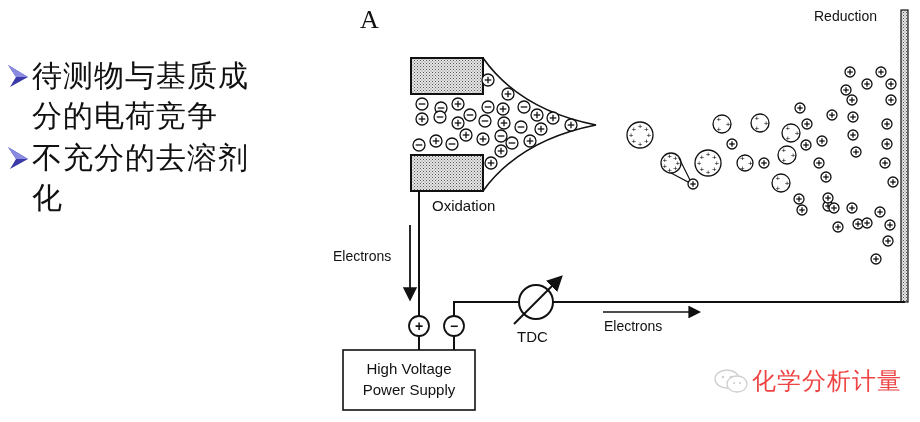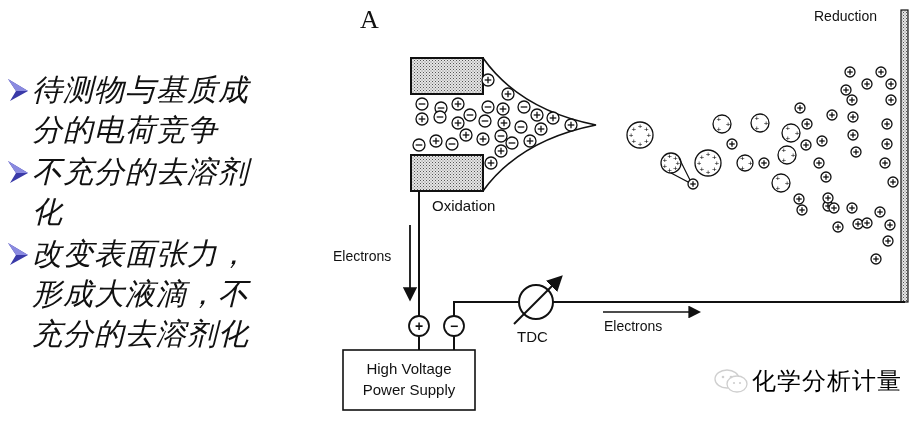--- a/index.html
+++ b/index.html
@@ -1,50 +1,43 @@
 <!DOCTYPE html>
 <html><head>
 <meta charset="utf-8">
 <style>
   html, body { margin: 0; padding: 0; background: #ffffff; }
   body { width: 920px; height: 422px; position: relative; overflow: hidden; font-family: "Liberation Sans", sans-serif; }
-  .bullets { position: absolute; left: 6px; top: 70px; width: 300px; font-style: italic; }
+  .bullets { position: absolute; left: 6px; top: 56px; width: 300px; }
   .bullet { display: flex; align-items: flex-start; margin-bottom: 2px; }
   .bullet-arrow { width: 26px; height: 30px; flex: 0 0 26px; margin-top: 5px; }
   .bullet-text { font-family: "DejaVu Serif", serif; font-size: 30px; line-height: 40px; color: #111; width: 240px; letter-spacing: 1px; }
   svg.diagram { position: absolute; left: 0; top: 0; }
   .lbl { font-family: "Liberation Sans", sans-serif; fill: #111; }
   .panel-letter { font-family: "Liberation Serif", serif; font-size: 26px; fill: #111; }
   .watermark { position: absolute; left: 712px; top: 365px; display: flex; align-items: center; }
-  .wm-text { font-family: Liberation Sans, sans-serif; font-size: 24px; color: #000000; letter-spacing: 1px; }
+  .wm-text { font-family: Liberation Sans, sans-serif; font-size: 24px; color: #ef4444; letter-spacing: 1px; }
 </style>
 </head>
 <body>
 
 <div class="bullets">
   <div class="bullet">
     <svg class="bullet-arrow" viewBox="0 0 26 30">
       <polygon points="2,4 22,16 4,26 10,16" fill="#3a3aa8"></polygon>
       <polygon points="2,4 22,16 10,16" fill="#8a8ae0"></polygon>
     </svg>
     <span class="bullet-text">待测物与基质成分的电荷竞争</span>
   </div>
   <div class="bullet">
     <svg class="bullet-arrow" viewBox="0 0 26 30">
       <polygon points="2,4 22,16 4,26 10,16" fill="#3a3aa8"></polygon>
       <polygon points="2,4 22,16 10,16" fill="#8a8ae0"></polygon>
     </svg>
     <span class="bullet-text">不充分的去溶剂化</span>
-  </div>
-  <div class="bullet">
-    <svg class="bullet-arrow" viewBox="0 0 26 30">
-      <polygon points="2,4 22,16 4,26 10,16" fill="#3a3aa8"></polygon>
-      <polygon points="2,4 22,16 10,16" fill="#8a8ae0"></polygon>
-    </svg>
-    <span class="bullet-text">改变表面张力，形成大液滴，不充分的去溶剂化</span>
   </div>
 </div>
 
 <svg class="diagram" width="920" height="422" viewBox="0 0 920 422">
   <defs>
     <pattern id="dots" width="3" height="3" patternUnits="userSpaceOnUse">
       <rect width="3" height="3" fill="#e6e6e6"></rect>
       <rect x="0" y="0" width="1" height="1" fill="#555"></rect>
       <rect x="1.5" y="1.5" width="1" height="1" fill="#777"></rect>
     </pattern>

